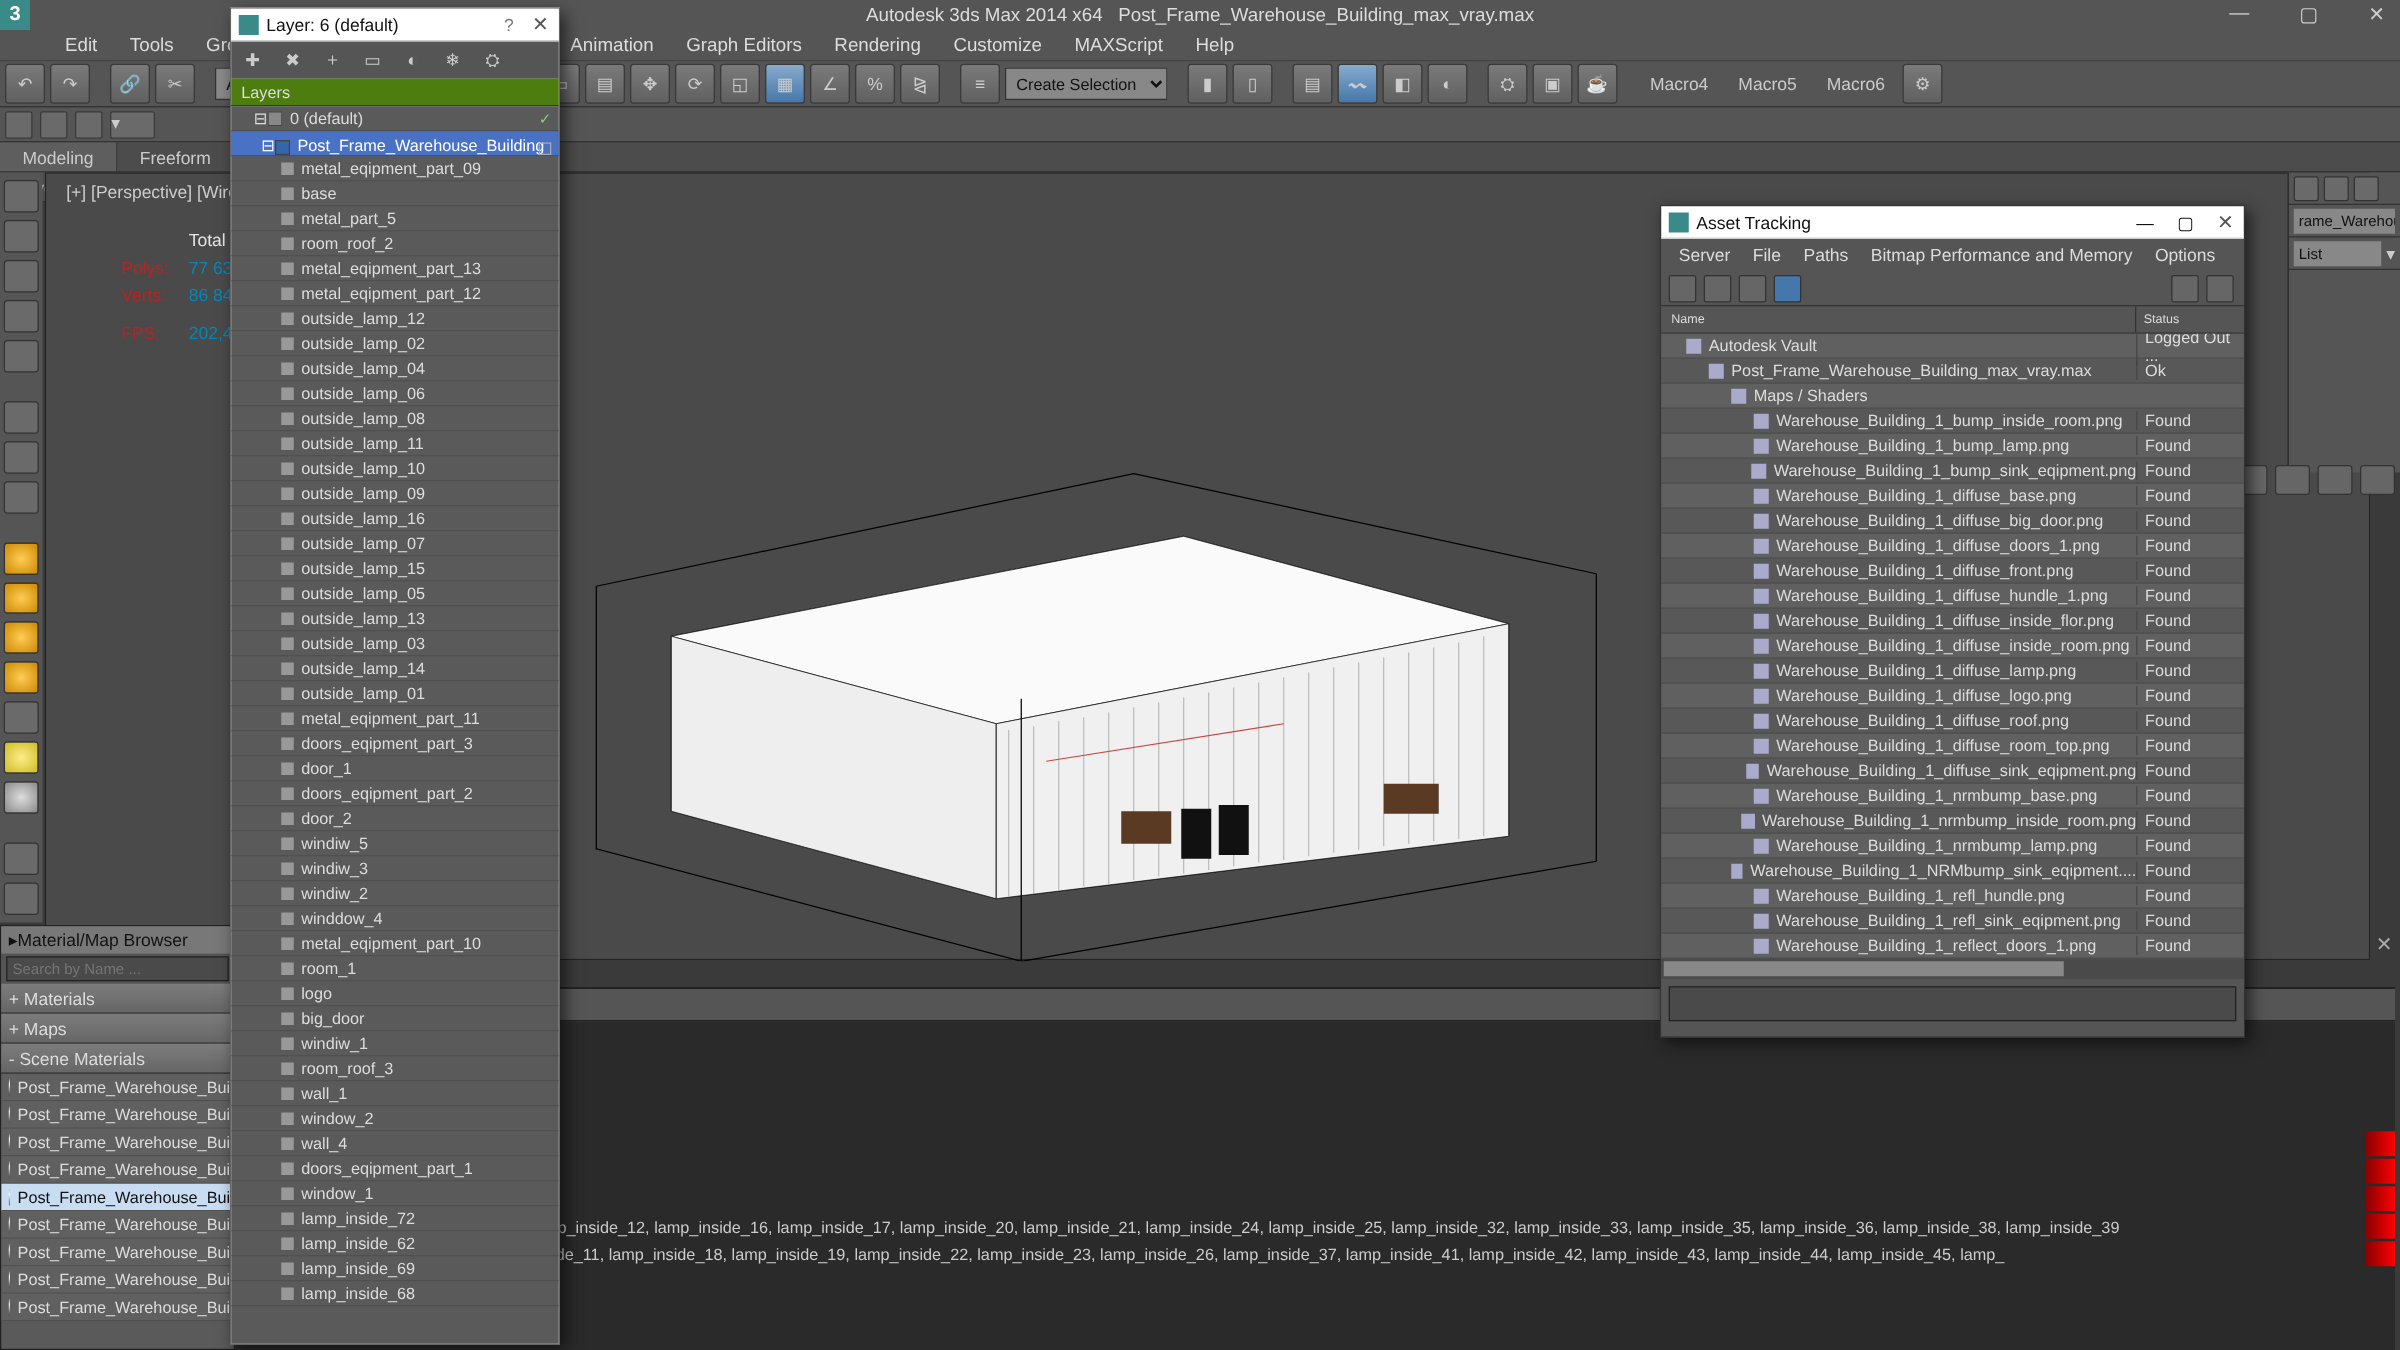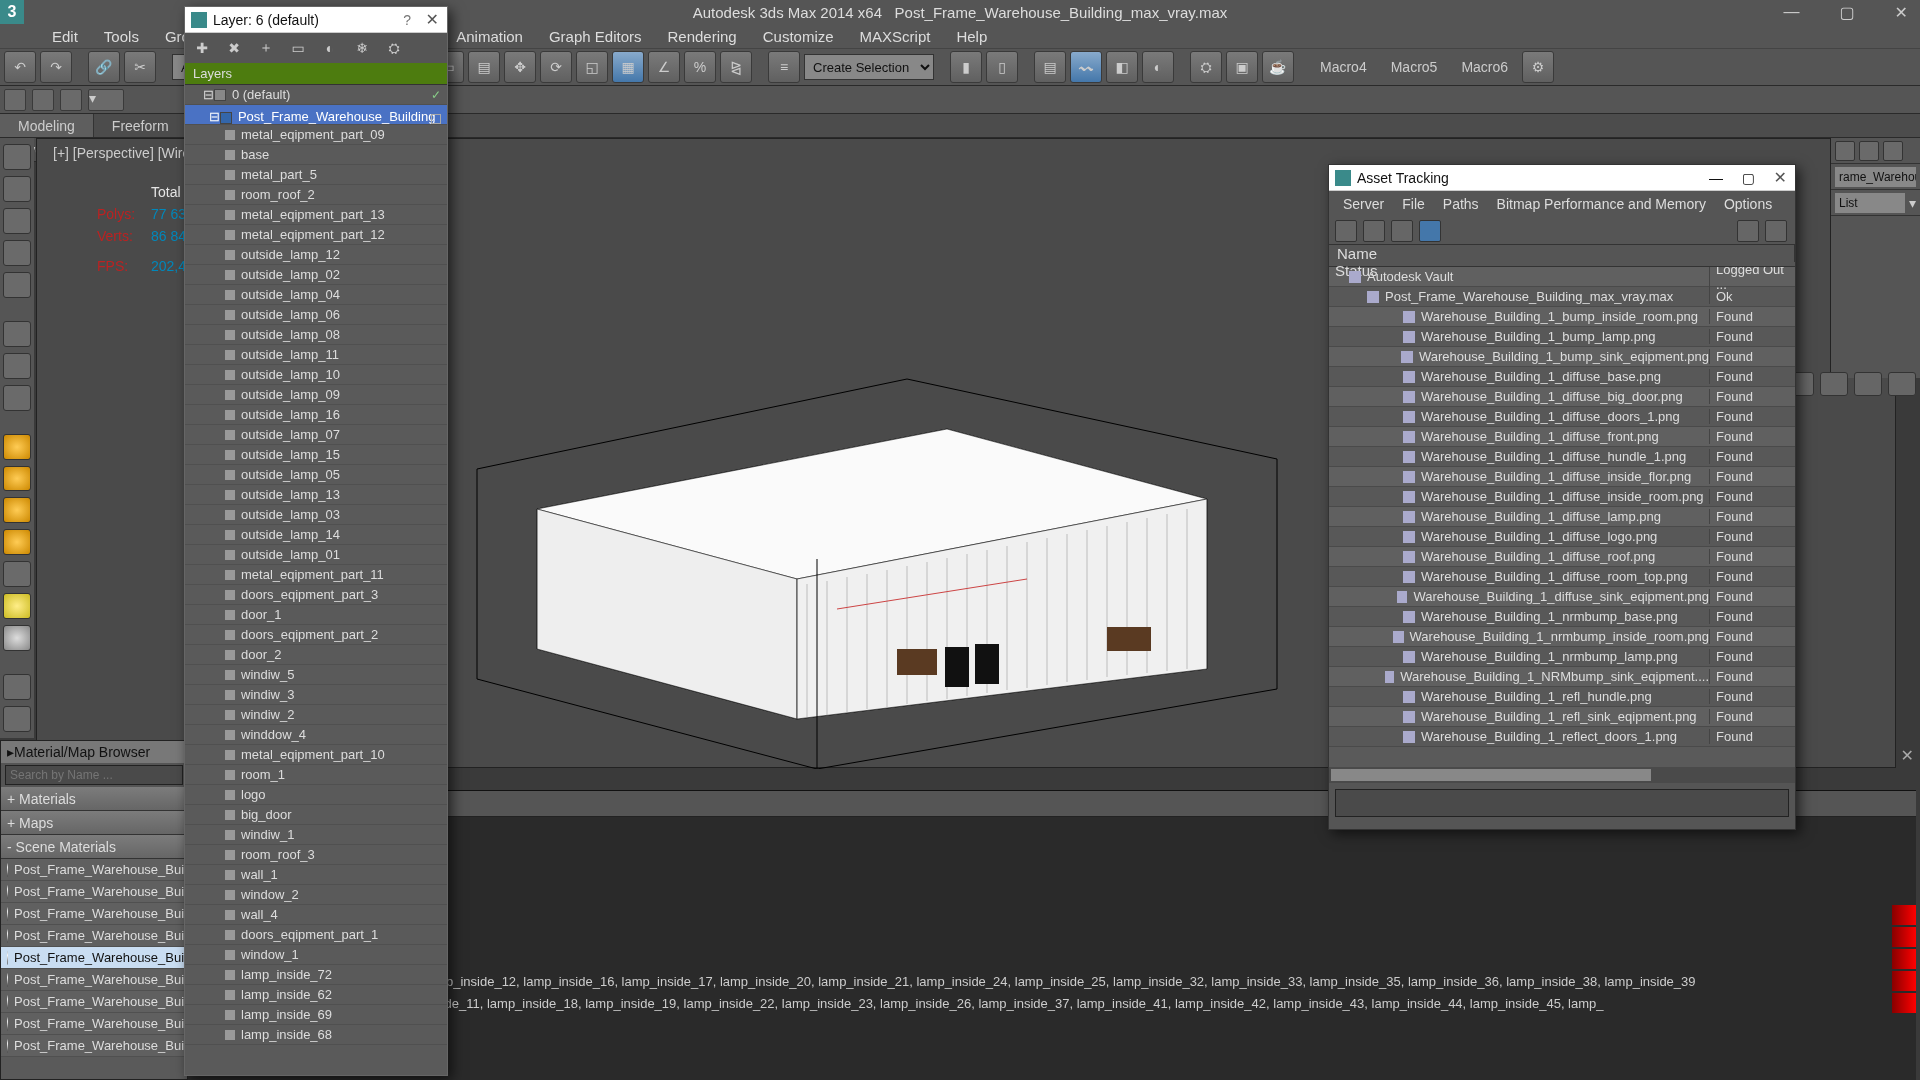--- a/index.html
+++ b/index.html
@@ -81,21 +81,21 @@
 
 
 .assetdlg { position:absolute; background:#555; border:1px solid #333; box-shadow:4px 4px 12px rgba(0,0,0,0.6); }
 .assetdlg .dlg-title { background:#fff; color:#111; }
 .asset-menu { height:26px; background:#555; display:flex; align-items:center; gap:2px; padding:0 6px; font-size:14px; }
 .asset-menu span { padding:2px 8px; color:#ddd; }
 .asset-tb { height:28px; background:#555; display:flex; align-items:center; padding:0 6px; gap:6px; border-bottom:1px solid #333; position:relative; }
 .asset-tb .abtn { width:22px; height:22px; background:#666; border:1px solid #333; border-radius:2px; }
 .asset-tb .abtn.active { background:#4477aa; }
 .asset-tb .right { position:absolute; right:8px; display:flex; gap:6px; }
-.asset-head { height:22px; background:#555; display:flex; font-size:15px; color:#ddd; border-bottom:1px solid #333;flex-direction:column; }
+.asset-head { height:22px; background:#555; display:flex; font-size:10px; color:#ddd; border-bottom:1px solid #333; }
 .asset-head .col-name { flex:1; padding-left:8px; border-right:1px solid #333; display:flex; align-items:center; }
 .asset-head .col-status { width:86px; padding-left:6px; display:flex; align-items:center; }
 .asset-body { background:#5a5a5a; height:500px; overflow-y:auto; }
 .asset-row { height:20px; display:flex; align-items:center; font-size:13px; color:#ddd; border-bottom:1px solid #4a4a4a; background:#606060; }
 .asset-row:nth-child(even){ background:#585858; }
 .asset-row .nm { flex:1; padding-left:8px; display:flex; align-items:center; overflow:hidden; white-space:nowrap; }
 .asset-row .nm .pad { display:inline-block; }
 .asset-row .st { width:86px; padding-left:6px; border-left:1px solid #444; }
 .asset-row .ficon { width:12px; height:12px; background:#aac; margin-right:6px; }
 .asset-foot { height:46px; background:#555; padding:6px; }
@@ -455,20 +455,24 @@
   <div class="asset-body" id="assetbody">
       <div class="asset-row">
         <div class="nm"><span class="pad" style="width:12px"></span><span class="ficon"></span>Autodesk Vault</div>
         <div class="st">Logged Out ...</div>
       </div>
       <div class="asset-row">
         <div class="nm"><span class="pad" style="width:30px"></span><span class="ficon"></span>Post_Frame_Warehouse_Building_max_vray.max</div>
         <div class="st">Ok</div>
       </div>
       <div class="asset-row">
+        <div class="nm"><span class="pad" style="width:48px"></span><span class="ficon"></span>Maps / Shaders</div>
+        <div class="st"></div>
+      </div>
+      <div class="asset-row">
         <div class="nm"><span class="pad" style="width:66px"></span><span class="ficon"></span>Warehouse_Building_1_bump_inside_room.png</div>
         <div class="st">Found</div>
       </div>
       <div class="asset-row">
         <div class="nm"><span class="pad" style="width:66px"></span><span class="ficon"></span>Warehouse_Building_1_bump_lamp.png</div>
         <div class="st">Found</div>
       </div>
       <div class="asset-row">
         <div class="nm"><span class="pad" style="width:66px"></span><span class="ficon"></span>Warehouse_Building_1_bump_sink_eqipment.png</div>
         <div class="st">Found</div>

